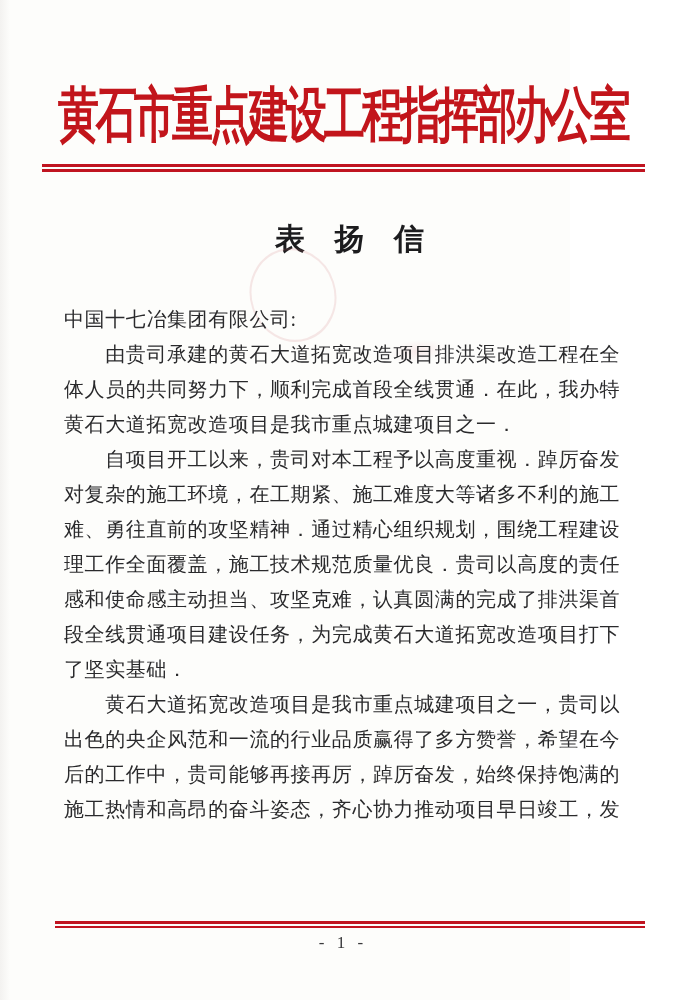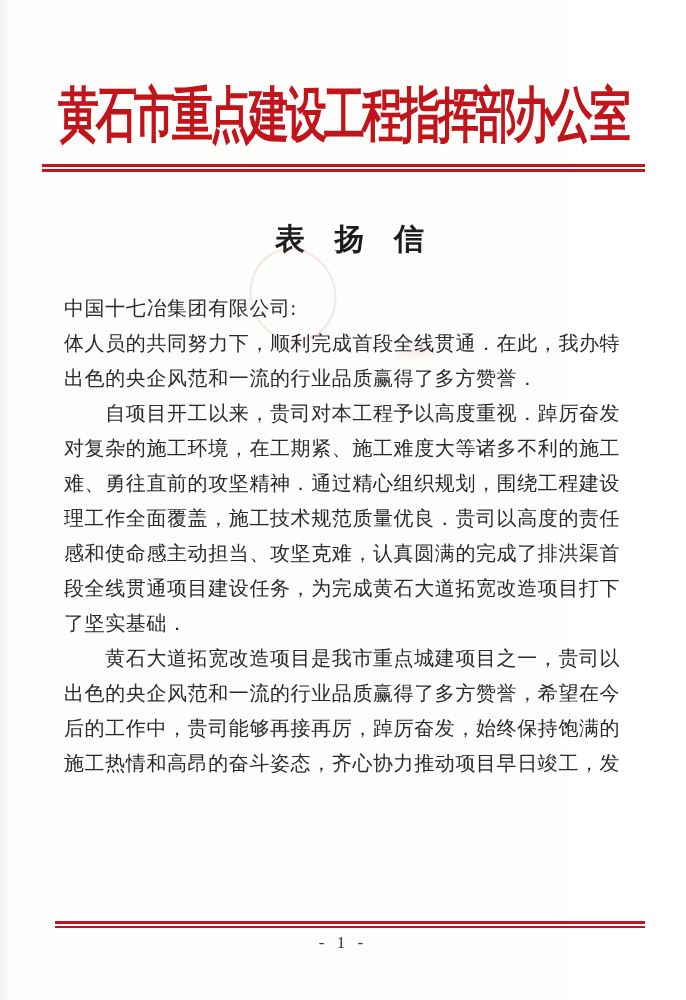--- a/index.html
+++ b/index.html
@@ -63,21 +63,21 @@
   }
   .seal-bleed-smudge{
     position:absolute;
     top:340px;left:388px;width:58px;height:22px;
     background:radial-gradient(ellipse at center,rgba(215,120,130,0.14),rgba(215,120,130,0) 70%);
     transform:rotate(-8deg);
   }
   
   .letter-body{
     position:absolute;
-    top:291px;left:64px;width:560px;
+    top:302px;left:64px;width:560px;
     color:var(--ink);
   }
   .body-line{
     height:35px;
     line-height:35px;
     font-size:20px;
     letter-spacing:0.6px;
     white-space:nowrap;
   }
   
@@ -107,22 +107,23 @@
 
   <div class="head-rule"></div>
 
   <h2 class="doc-title">表 扬 信</h2>
 
   <div class="seal-bleed"></div>
   <div class="seal-bleed-smudge"></div>
 
   <div class="letter-body">
       <div class="body-line">中国十七冶集团有限公司:</div>
+      <div class="body-line">　　由贵司承建的黄石大道拓宽改造项目排洪渠改造工程在全</div>
       <div class="body-line">体人员的共同努力下，顺利完成首段全线贯通．在此，我办特</div>
-      <div class="body-line">出色的央企风范和一流的行业品质赢得了多方赞誉．</div>
+      <div class="body-line">黄石大道拓宽改造项目是我市重点城建项目之一．</div>
       <div class="body-line">　　自项目开工以来，贵司对本工程予以高度重视．踔厉奋发</div>
       <div class="body-line">对复杂的施工环境，在工期紧、施工难度大等诸多不利的施工</div>
       <div class="body-line">难、勇往直前的攻坚精神．通过精心组织规划，围绕工程建设</div>
       <div class="body-line">理工作全面覆盖，施工技术规范质量优良．贵司以高度的责任</div>
       <div class="body-line">感和使命感主动担当、攻坚克难，认真圆满的完成了排洪渠首</div>
       <div class="body-line">段全线贯通项目建设任务，为完成黄石大道拓宽改造项目打下</div>
       <div class="body-line">了坚实基础．</div>
       <div class="body-line">　　黄石大道拓宽改造项目是我市重点城建项目之一，贵司以</div>
       <div class="body-line">出色的央企风范和一流的行业品质赢得了多方赞誉，希望在今</div>
       <div class="body-line">后的工作中，贵司能够再接再厉，踔厉奋发，始终保持饱满的</div>

